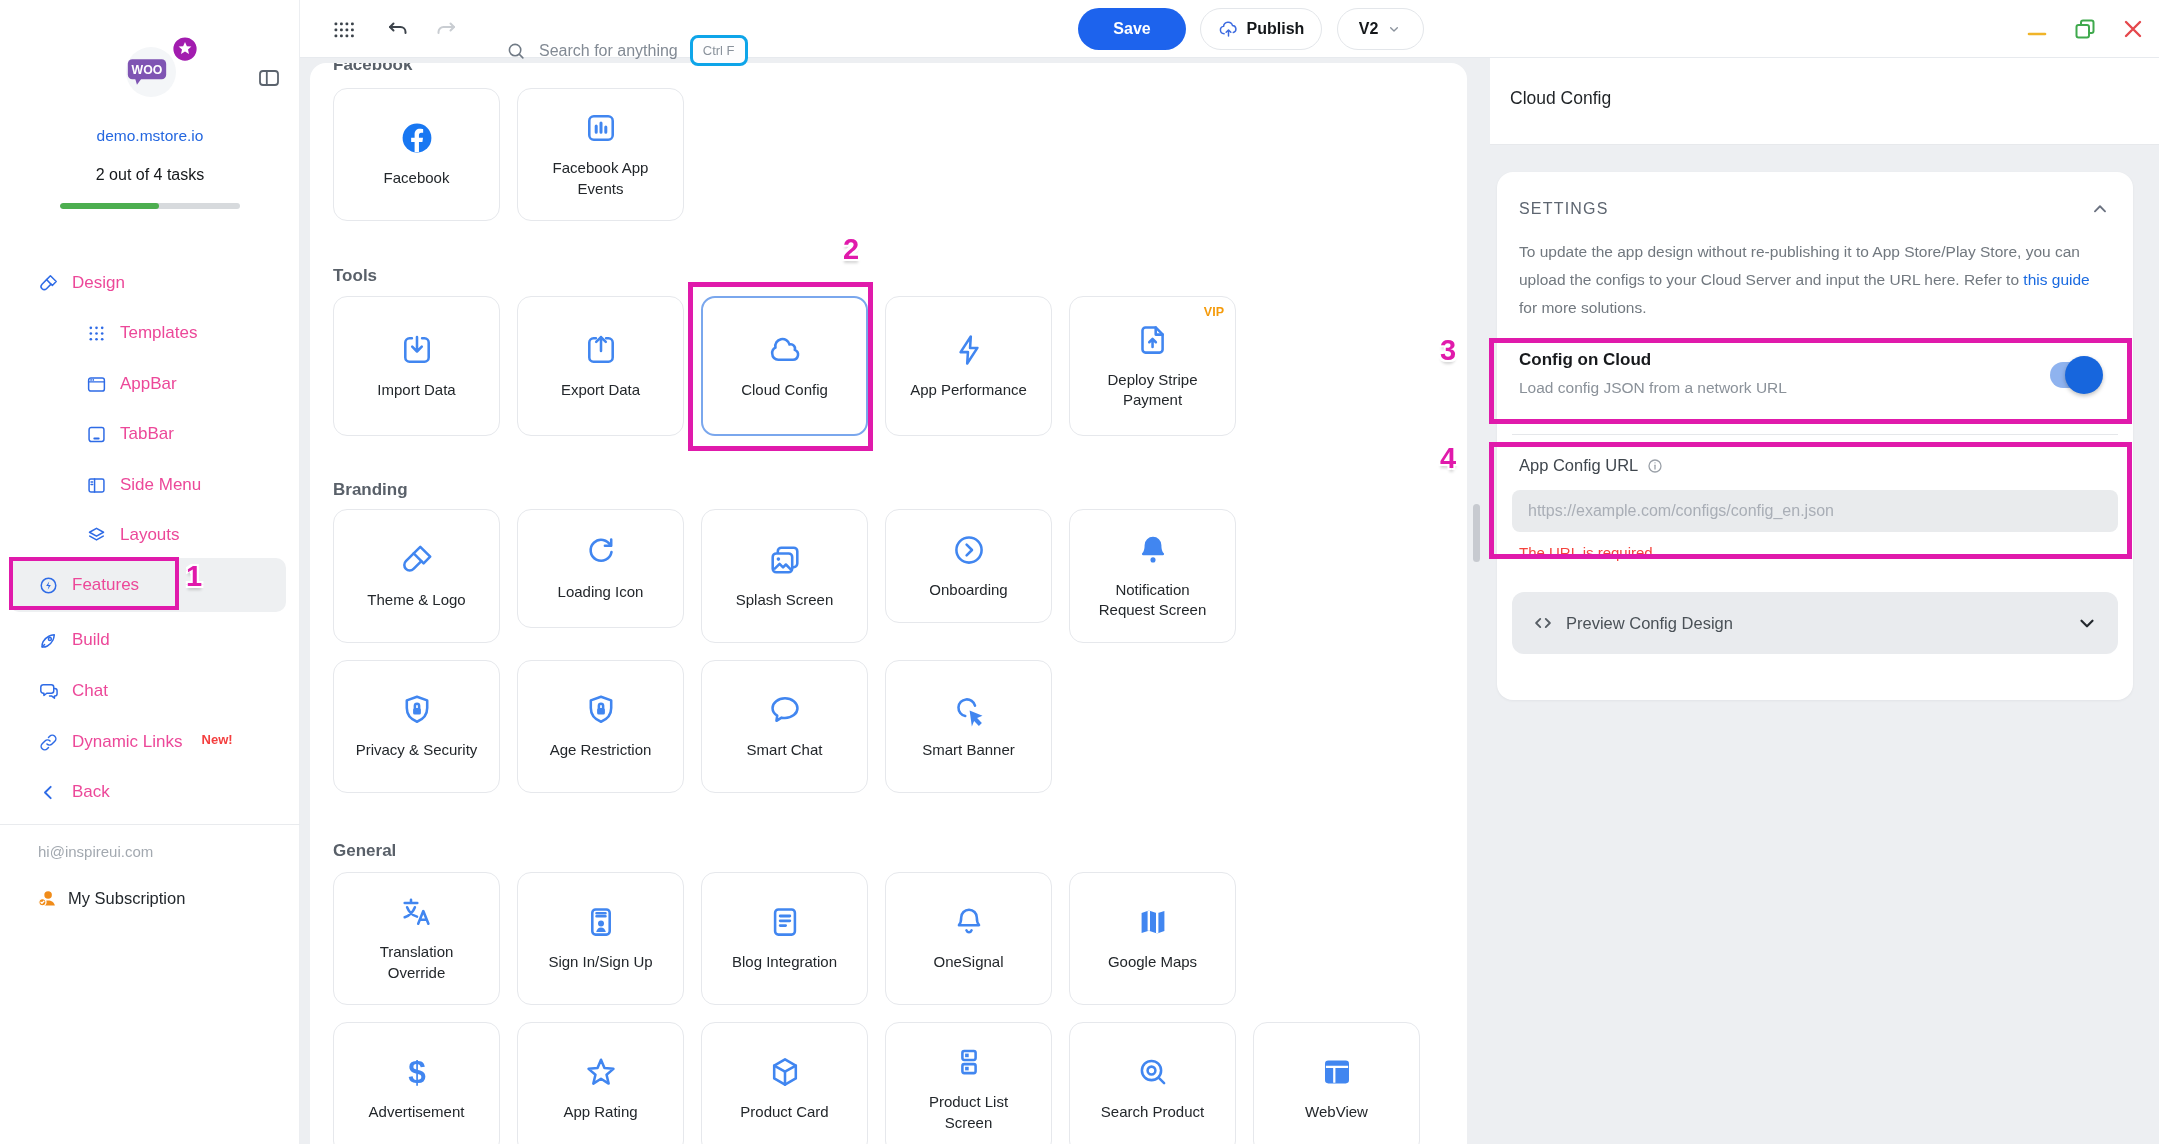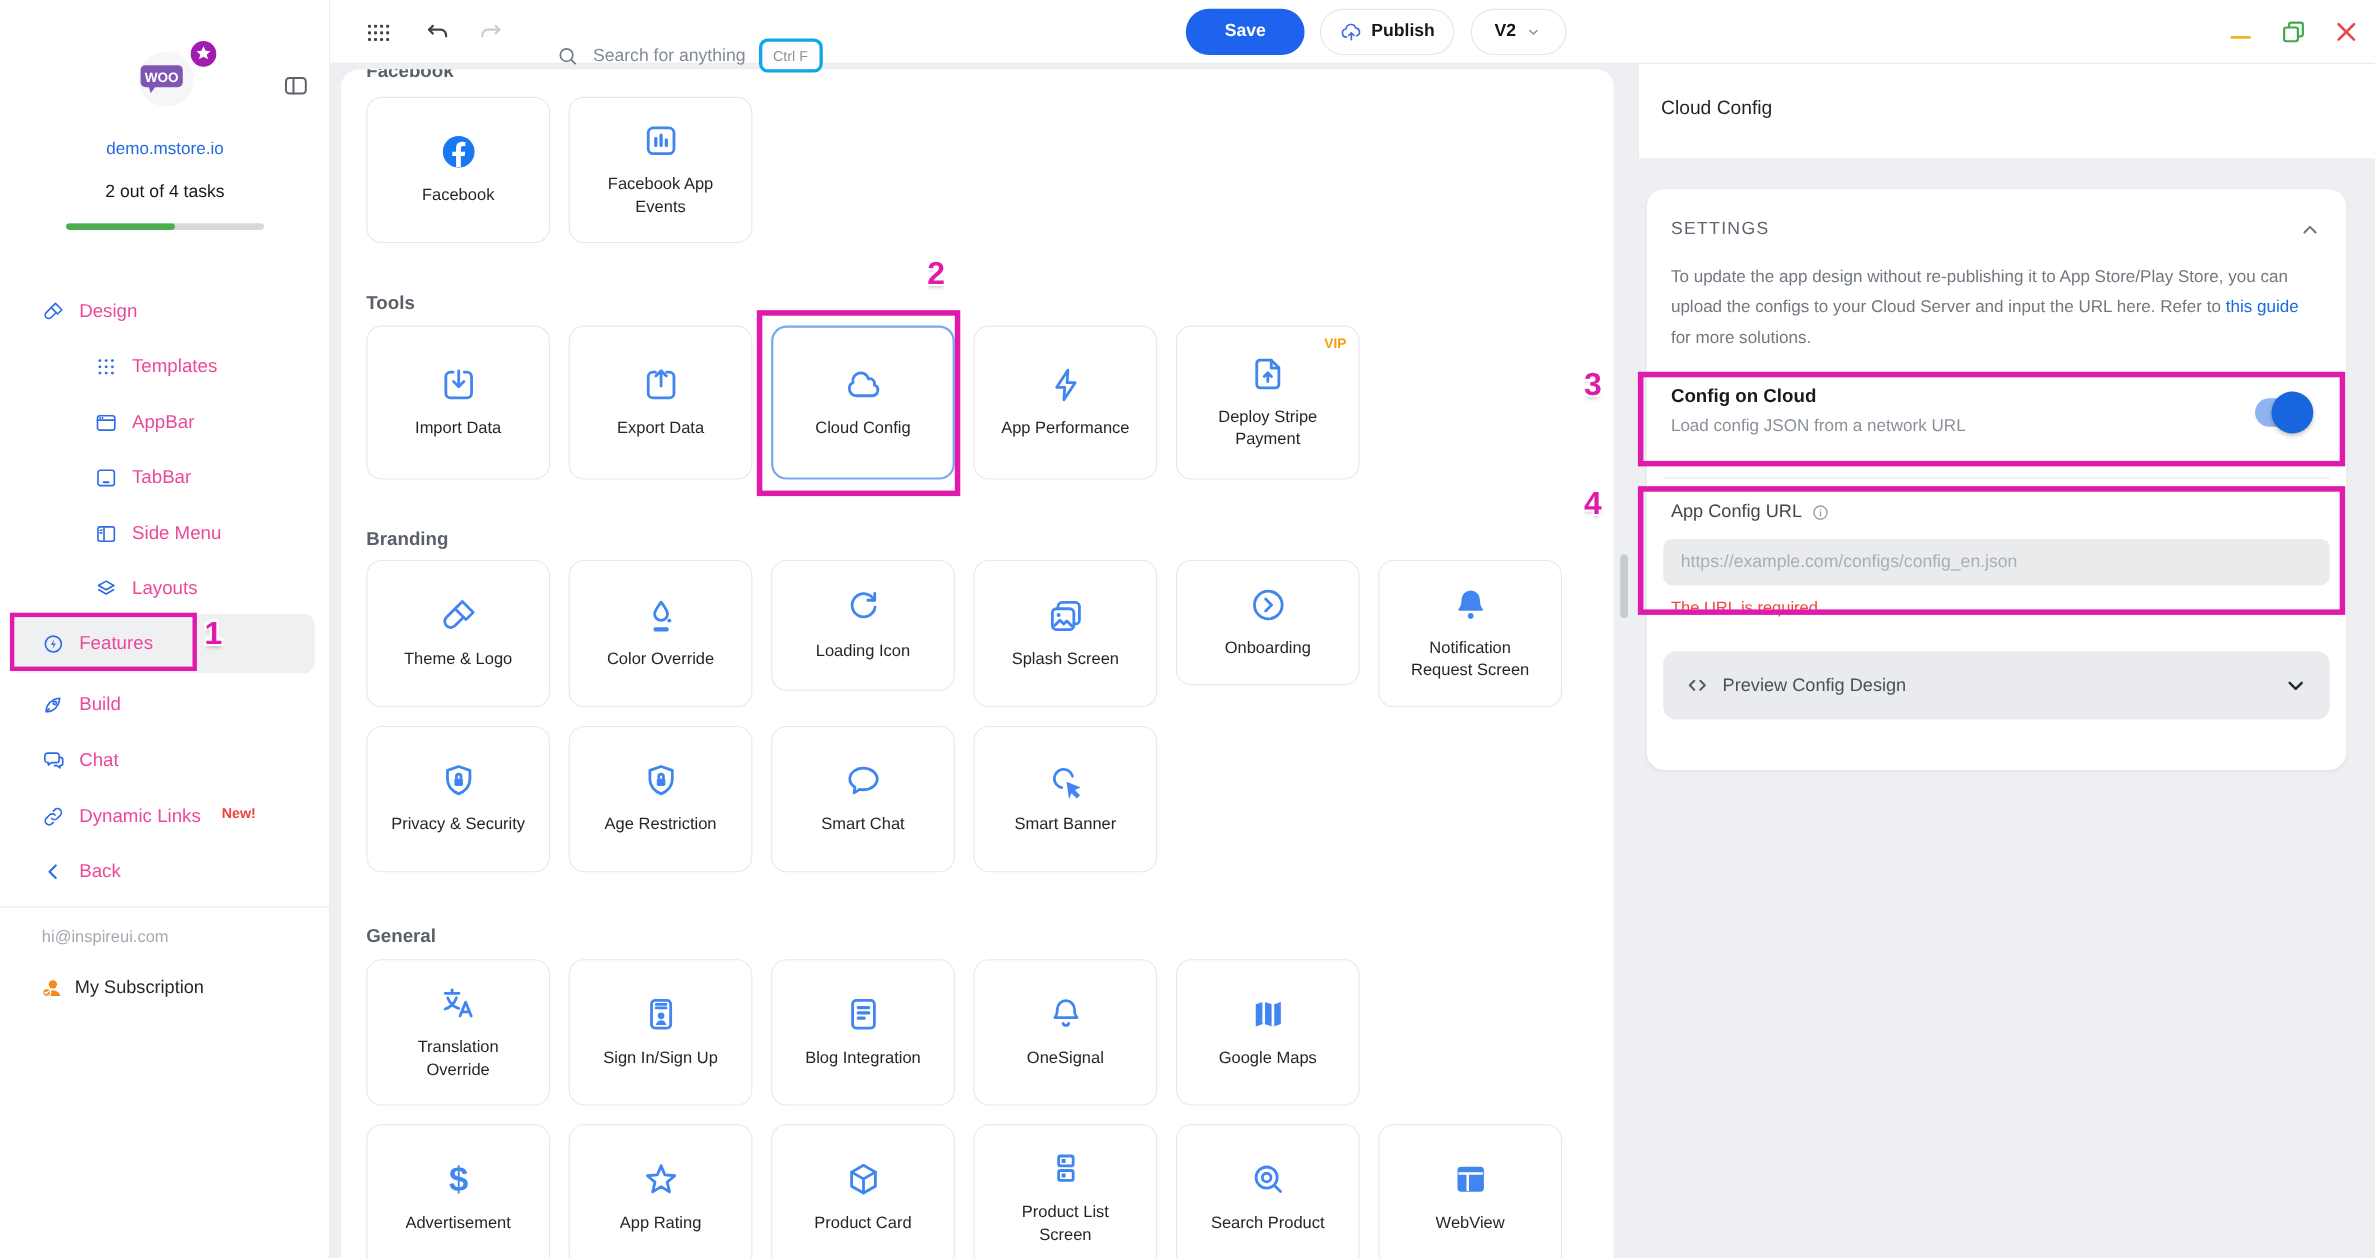--- a/index.html
+++ b/index.html
@@ -395,30 +395,20 @@
       <div class="card-row" style="top: 446px;">
         <div class="fcard" style="height: 134px;">
           <span class="cicon icon">
             <svg viewBox="0 0 24 24" fill="none" stroke="currentColor" stroke-width="1.7" stroke-linecap="round" stroke-linejoin="round">
               <path d="M14.2 3.2 20.8 9.8l-4.4 4.4-6.6-6.6z"></path>
               <path d="M9.8 7.6 4.6 12.8a3.6 3.6 0 1 0 5.1 5.1l5.2-5.2"></path>
             </svg>
           </span>
           <span class="clabel">Theme &amp; Logo</span>
         </div>
-        <div class="fcard" style="height: 134px;">
-          <span class="cicon icon">
-            <svg viewBox="0 0 24 24" fill="none" stroke="currentColor" stroke-width="1.7" stroke-linecap="round" stroke-linejoin="round">
-              <path d="M12 3.6c1.8 2.6 3.9 4.8 3.9 7.2a3.9 3.9 0 1 1-7.8 0c0-2.4 2.1-4.6 3.9-7.2z"></path>
-              <circle cx="17" cy="14.8" r="1.2" fill="currentColor" stroke="none"></circle>
-              <rect x="7.4" y="18.8" width="9.2" height="2.6" rx="1" fill="currentColor" stroke="none"></rect>
-            </svg>
-          </span>
-          <span class="clabel">Color Override</span>
-        </div>
         <div class="fcard" style="height: 119px;">
           <span class="cicon icon">
             <svg viewBox="0 0 24 24" fill="none" stroke="currentColor" stroke-width="1.7" stroke-linecap="round" stroke-linejoin="round">
               <path d="M18.4 7.8A7 7 0 1 0 19 12"></path>
               <path d="M18.8 3.6v4.2h-4.2"></path>
             </svg>
           </span>
           <span class="clabel">Loading Icon</span>
         </div>
         <div class="fcard" style="height: 134px;">

